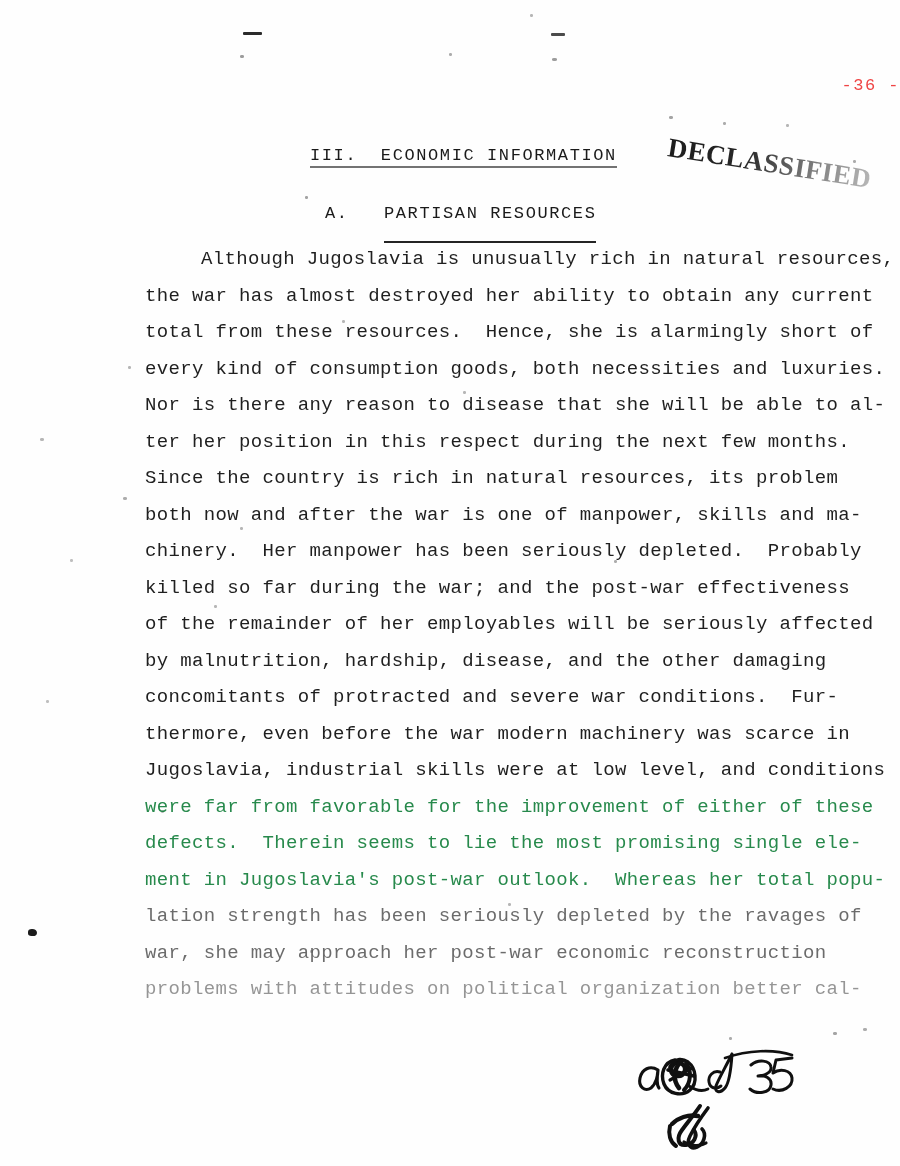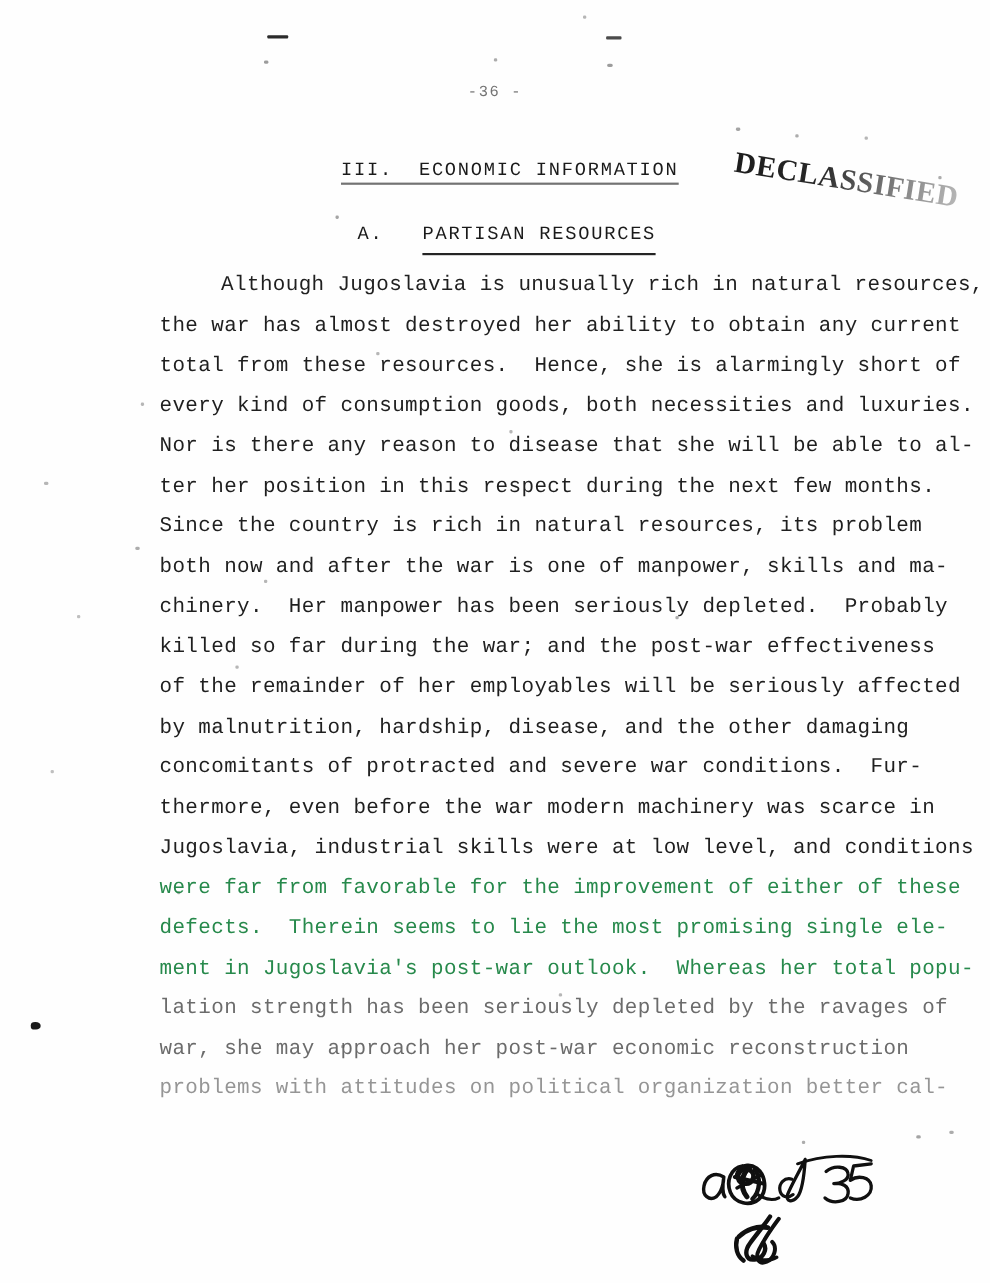--- a/index.html
+++ b/index.html
@@ -34,24 +34,24 @@
     position: absolute;
     background: #1b1b1b;
     border-radius: 45% 55% 50% 40%;
   }
 
   
   #page-number {
     position: absolute;
     left: 0; right: 0;
     top: 76px;
-    text-align: center;
-    font-size: 14px;
+    text-align: right;
+    font-size: 17px;
     letter-spacing: 1.5px;
-    color: #737373;
+    color: #ef4444;
   }
 
   
   .heading {
     position: absolute;
     font-size: 17px;
     letter-spacing: 1.6px;
     white-space: pre;
     color: #1a1a1a;
   }
@@ -62,21 +62,21 @@
   #section-heading .underlined {
     border-bottom: 2px solid #737373;
     padding-bottom: 1px;
   }
   #subsection-heading {
     left: 325px;
     top: 204px;
   }
   #subsection-heading .underlined {
     border-bottom: 2px solid #242424;
-    padding-bottom: 7px;
+    padding-bottom: 18px;
   }
 
   
   #declassified-stamp {
     position: absolute;
     left: 668px;
     top: 132px;
     font-family: "Liberation Serif", "DejaVu Serif", serif;
     font-size: 27px;
     font-weight: bold;

